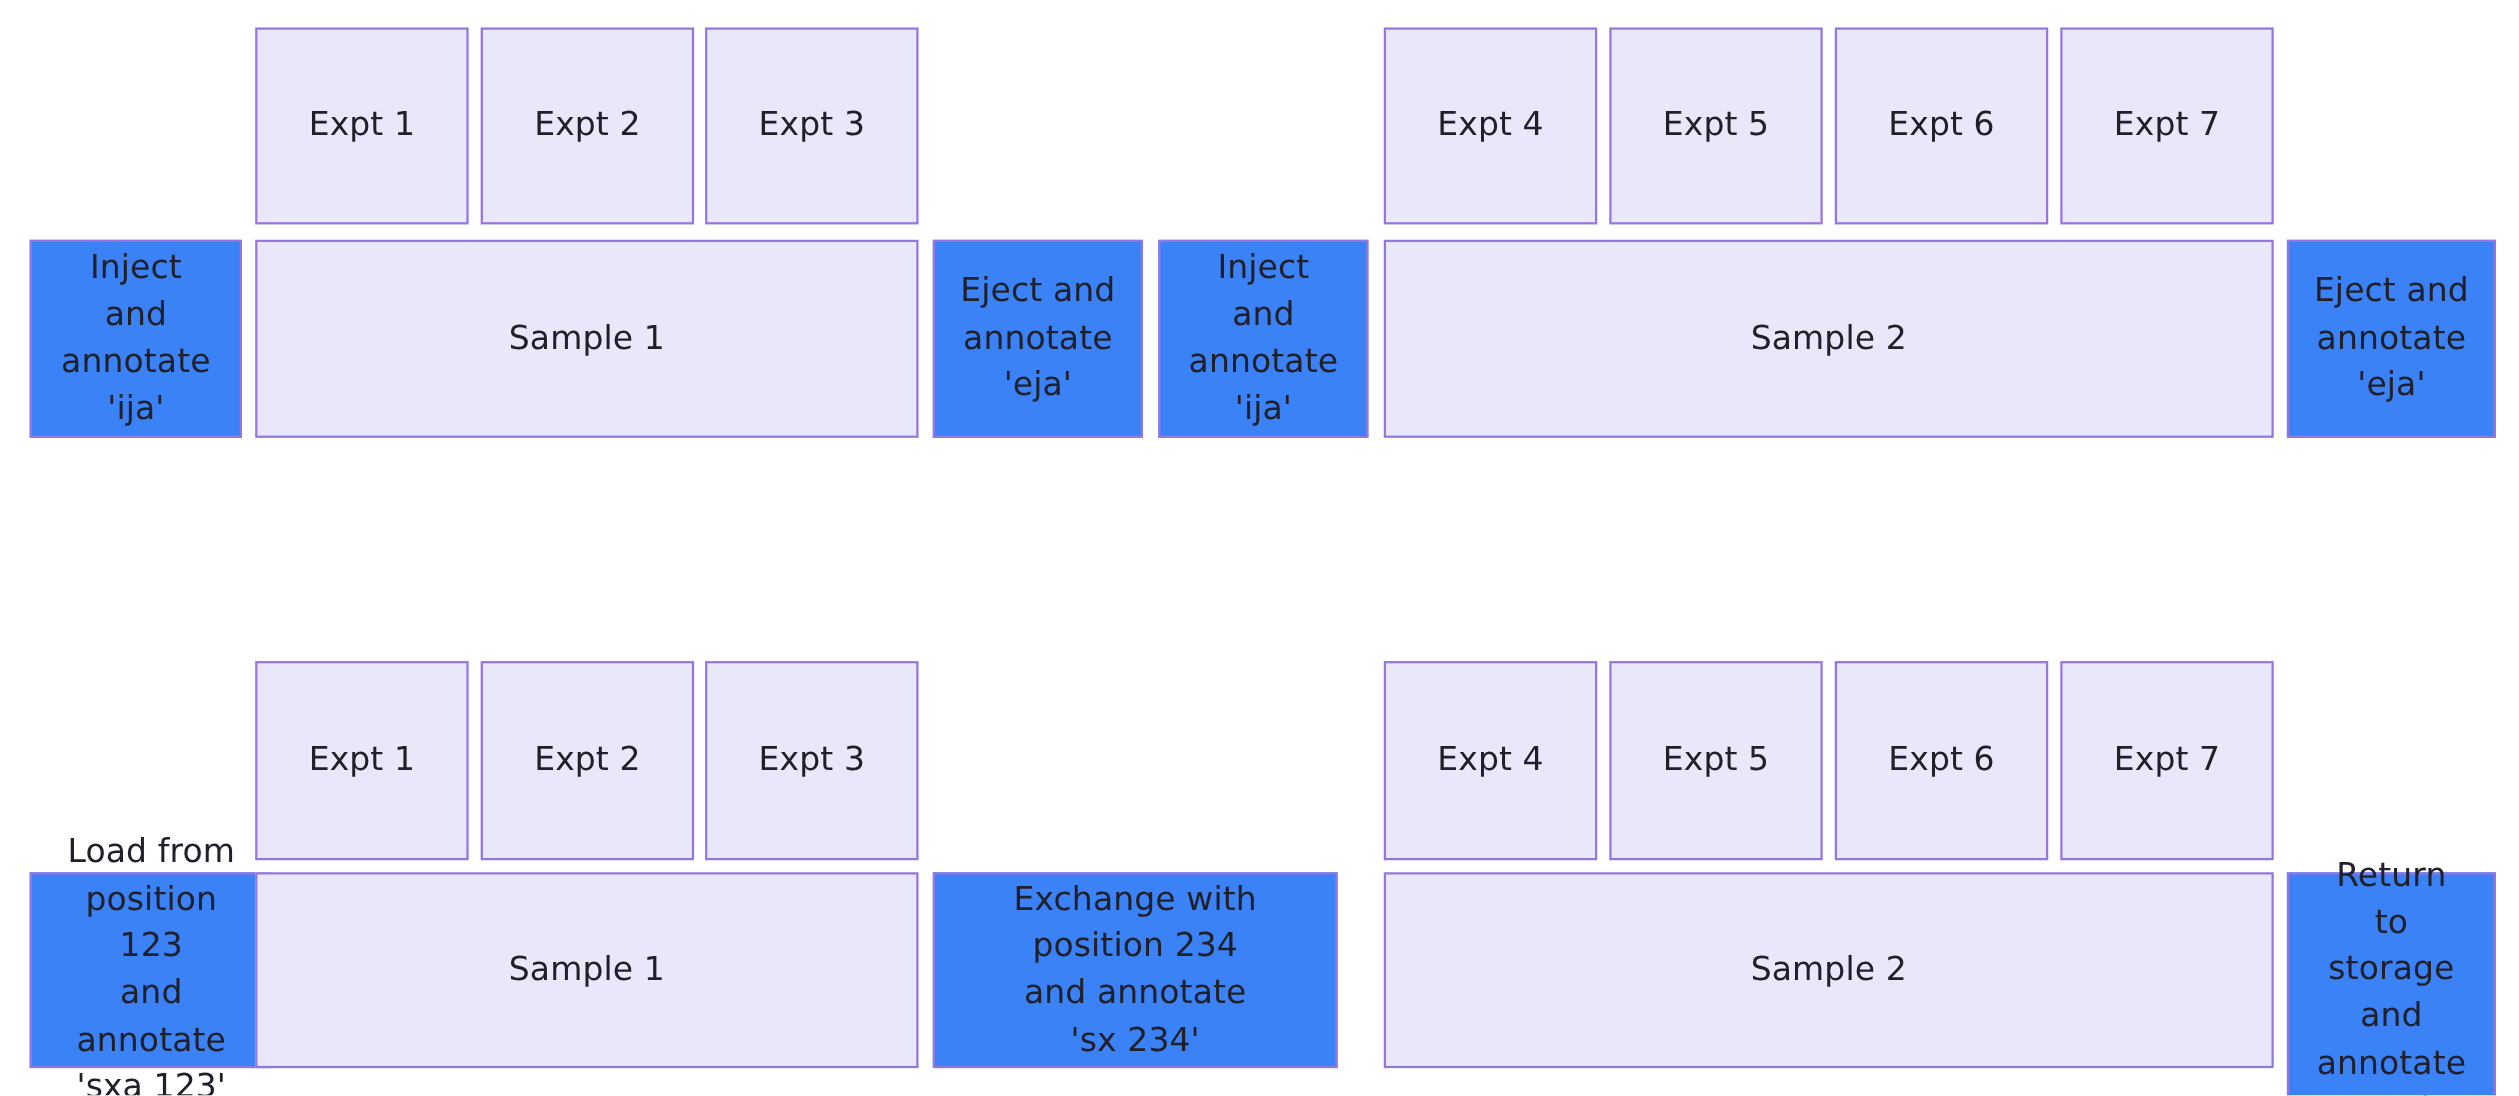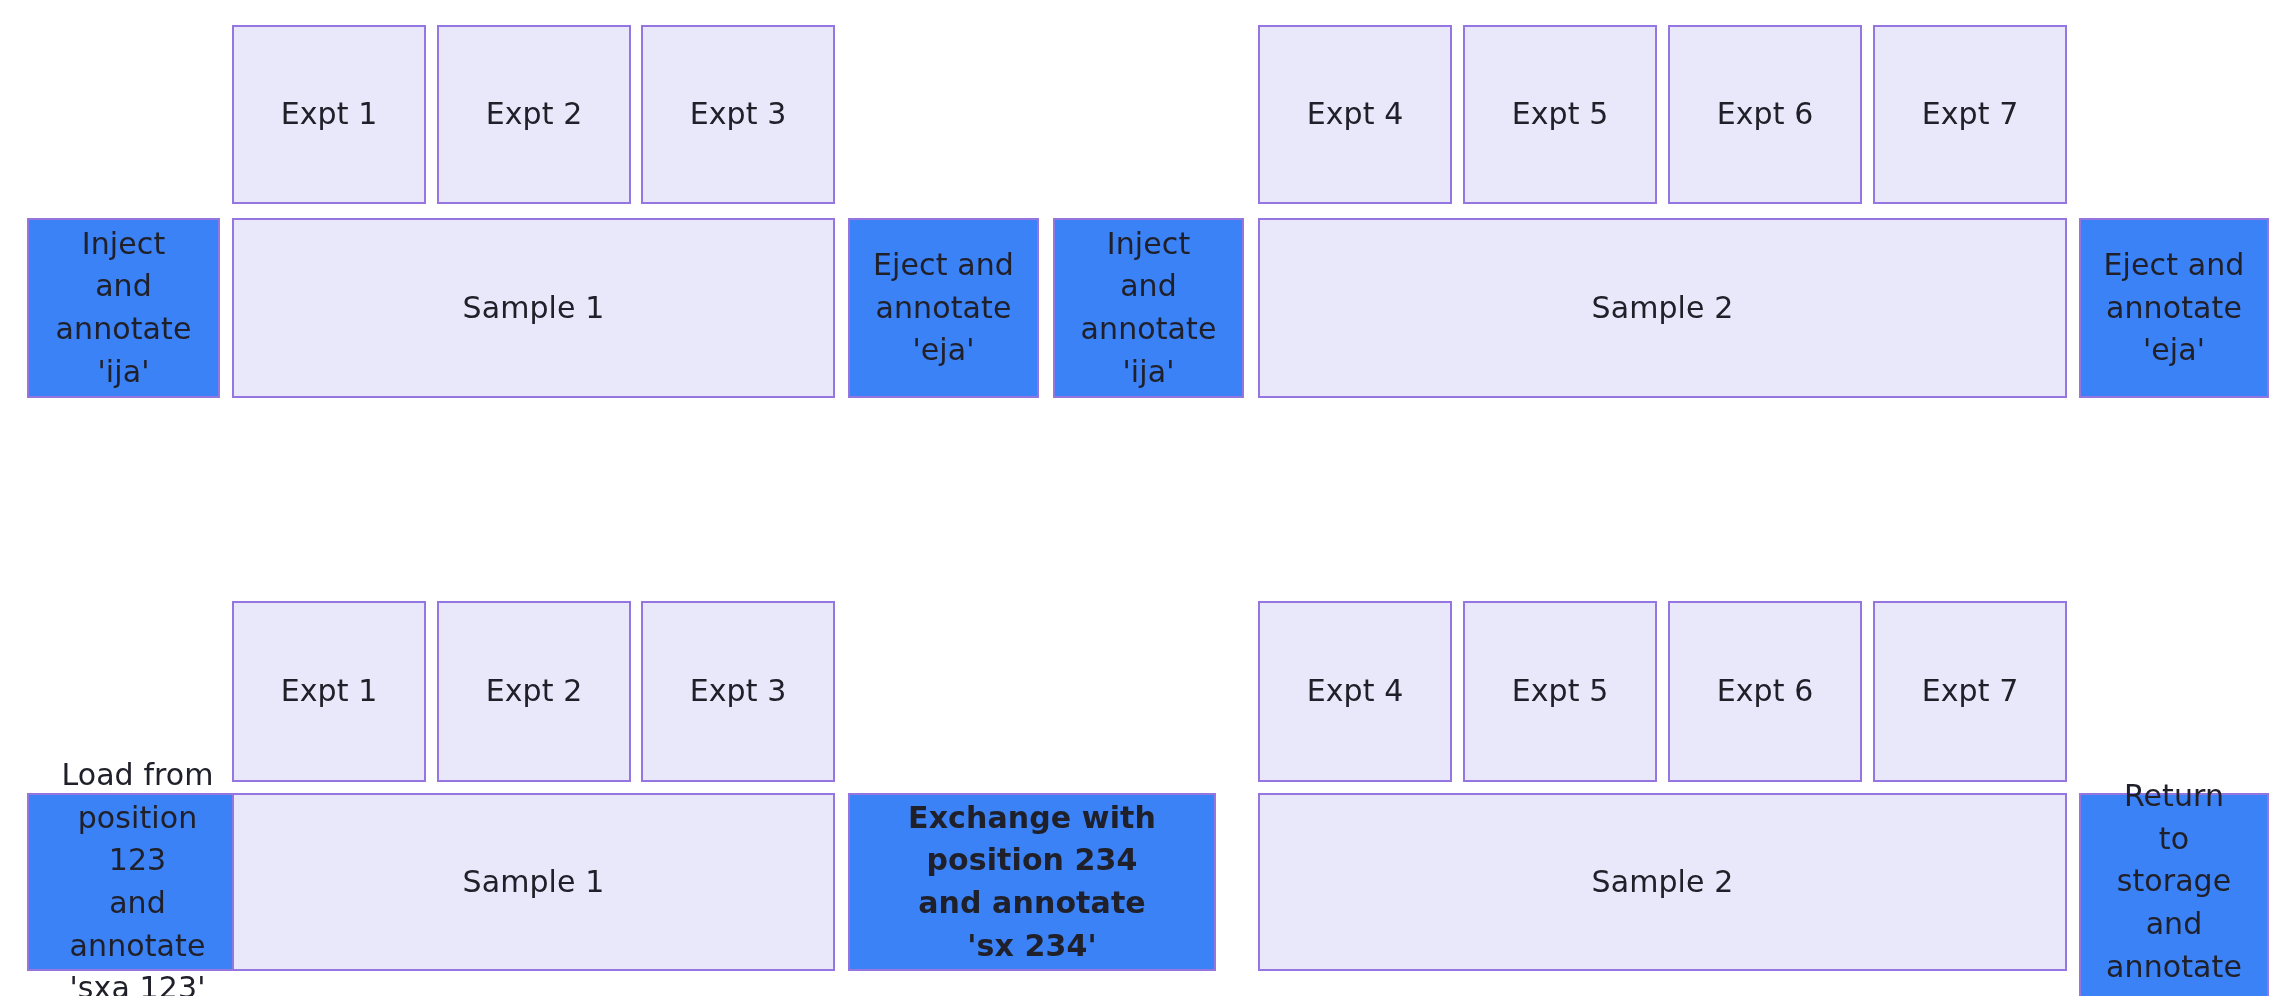--- a/index.html
+++ b/index.html
@@ -87,21 +87,21 @@
     <div class="box expt" style="left:1258px; top:601px; width:194px; height:181px;">Expt 4</div>
     <div class="box expt" style="left:1463px; top:601px; width:194px; height:181px;">Expt 5</div>
     <div class="box expt" style="left:1668px; top:601px; width:194px; height:181px;">Expt 6</div>
     <div class="box expt" style="left:1873px; top:601px; width:194px; height:181px;">Expt 7</div>
 
     <div class="box action" style="left:27px; top:793px; width:221px; height:178px;">Load from
 position 123
 and annotate
 'sxa 123'</div>
     <div class="box sample" style="left:232px; top:793px; width:603px; height:178px;">Sample 1</div>
-    <div class="box action" style="left:848px; top:793px; width:368px; height:178px;font-weight:bold;">Exchange with
+    <div class="box action" style="left:848px; top:793px; width:368px; height:178px;">Exchange with
 position 234
 and annotate
 'sx 234'</div>
     <div class="box sample" style="left:1258px; top:793px; width:809px; height:178px;">Sample 2</div>
     <div class="box action" style="left:2079px; top:793px; width:190px; height:220px;">Return
 to storage
 and annotate
 'sx ej'</div>
   </div>
 

